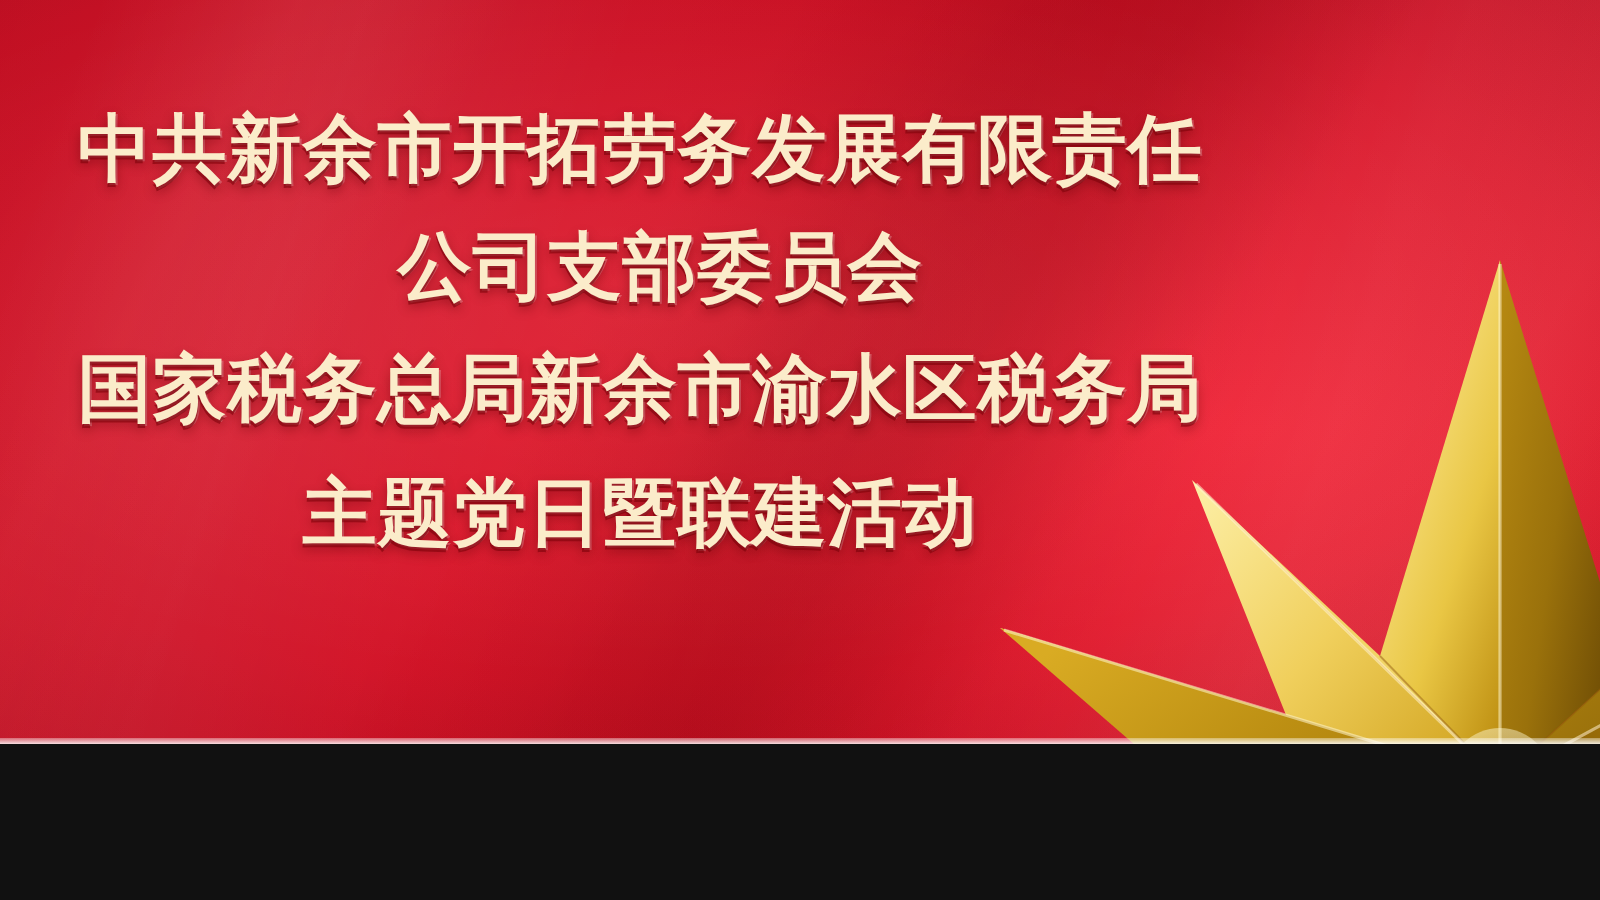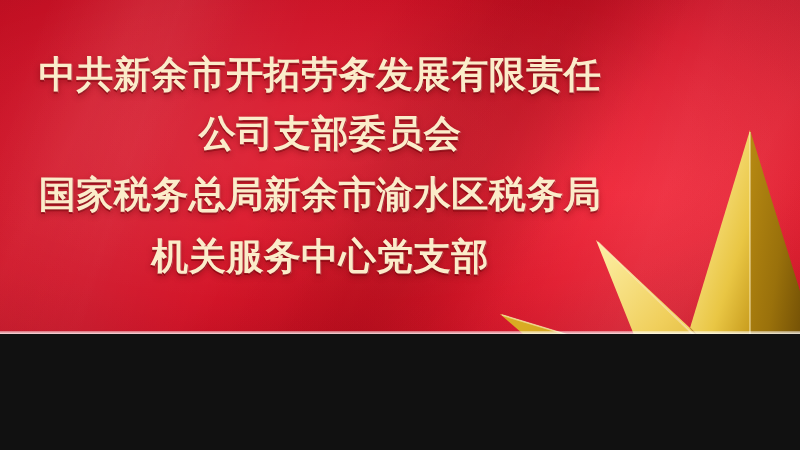--- a/index.html
+++ b/index.html
@@ -3,21 +3,21 @@
 <meta charset="utf-8">
 <style>
   html, body {
     margin: 0;
     padding: 0;
     background: #111;
   }
   #stage {
     position: relative;
     width: 800px;
-    height: 334px;
+    height: 372px;
     overflow: hidden;
     font-family: "Liberation Sans", "DejaVu Sans", sans-serif;
     background: #d7182a;
   }
 
   
   .bg-base {
     position: absolute;
     inset: 0;
     background:
@@ -201,17 +201,17 @@
 
         <circle cx="282" cy="272" r="26" fill="url(#glow)" opacity="0.55"></circle>
       </g>
     </svg>
   </div>
 
   <div class="headline">
     <div class="line line-1">中共新余市开拓劳务发展有限责任</div>
     <div class="line line-2">公司支部委员会</div>
     <div class="line line-3">国家税务总局新余市渝水区税务局</div>
-    <div class="line line-5">机关服务中心党支部</div>
+    <div class="line line-5">主题党日暨联建活动</div>
   </div>
 
   <div class="bottom-edge"></div>
 </div>
 
 </body></html>

